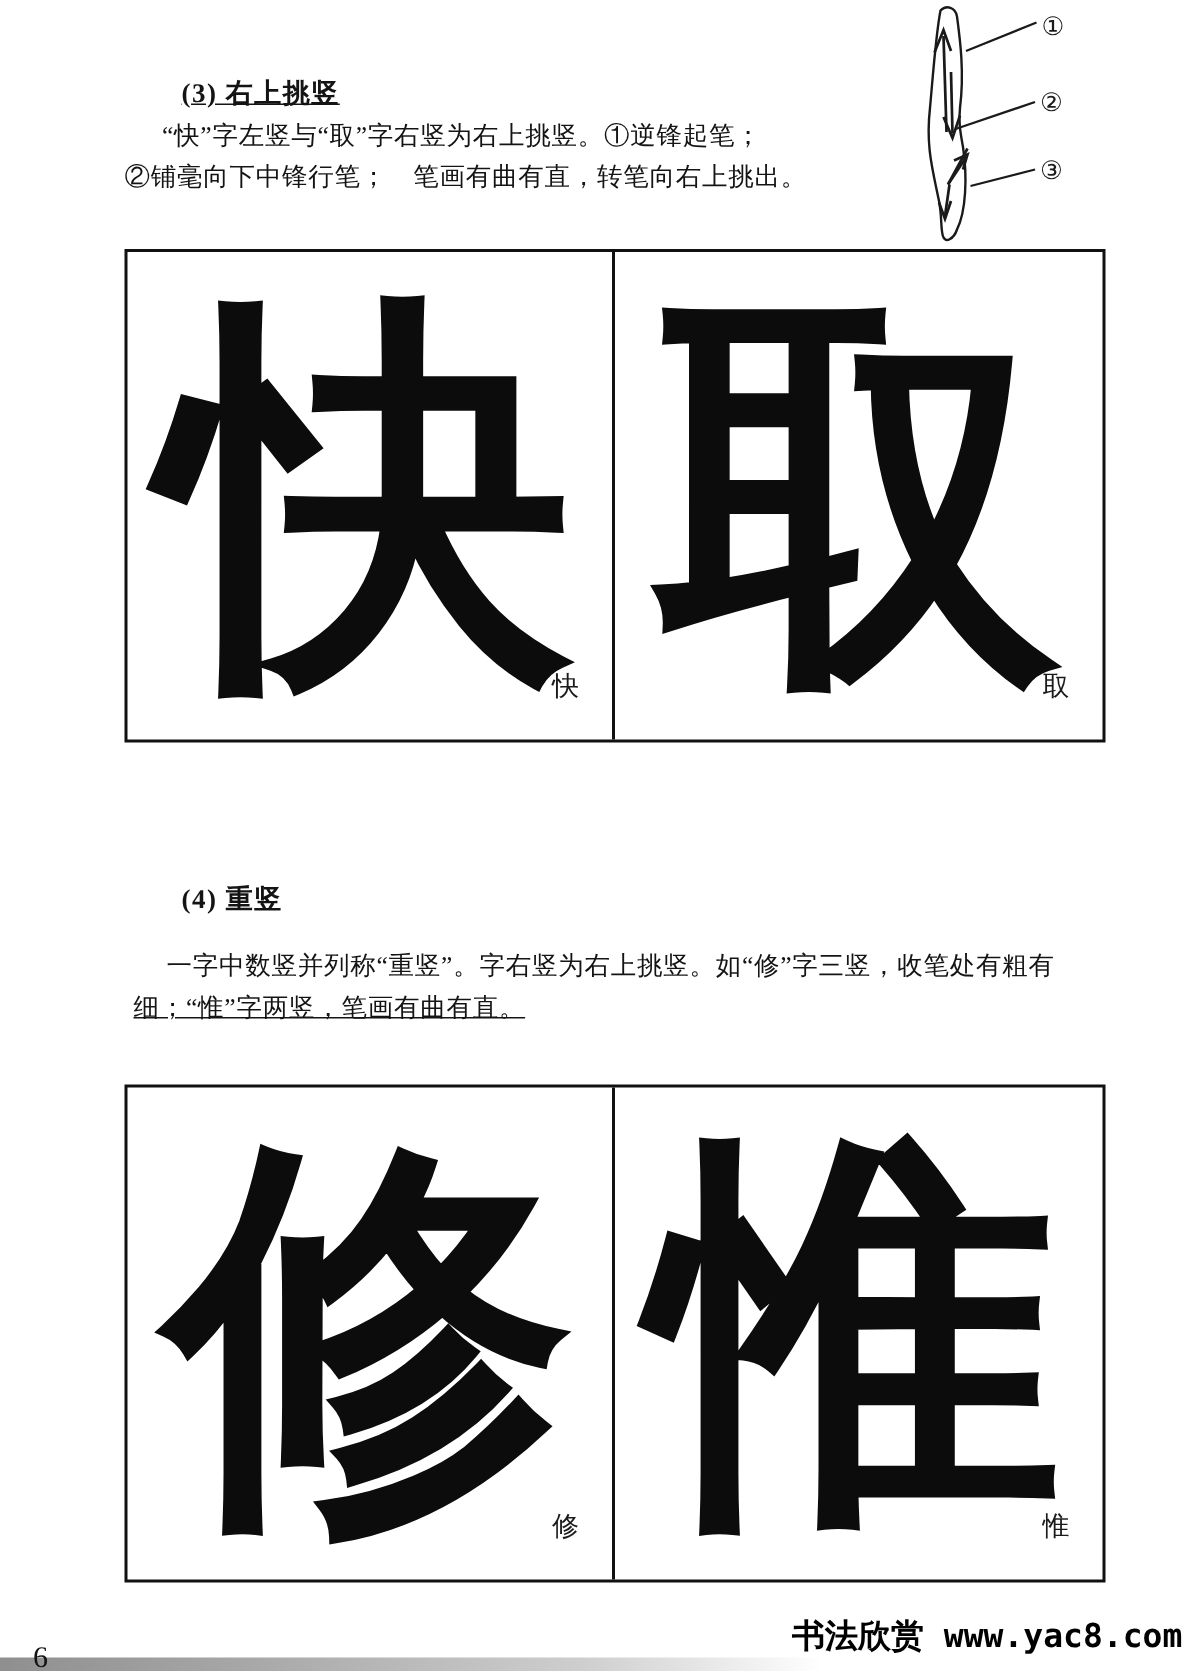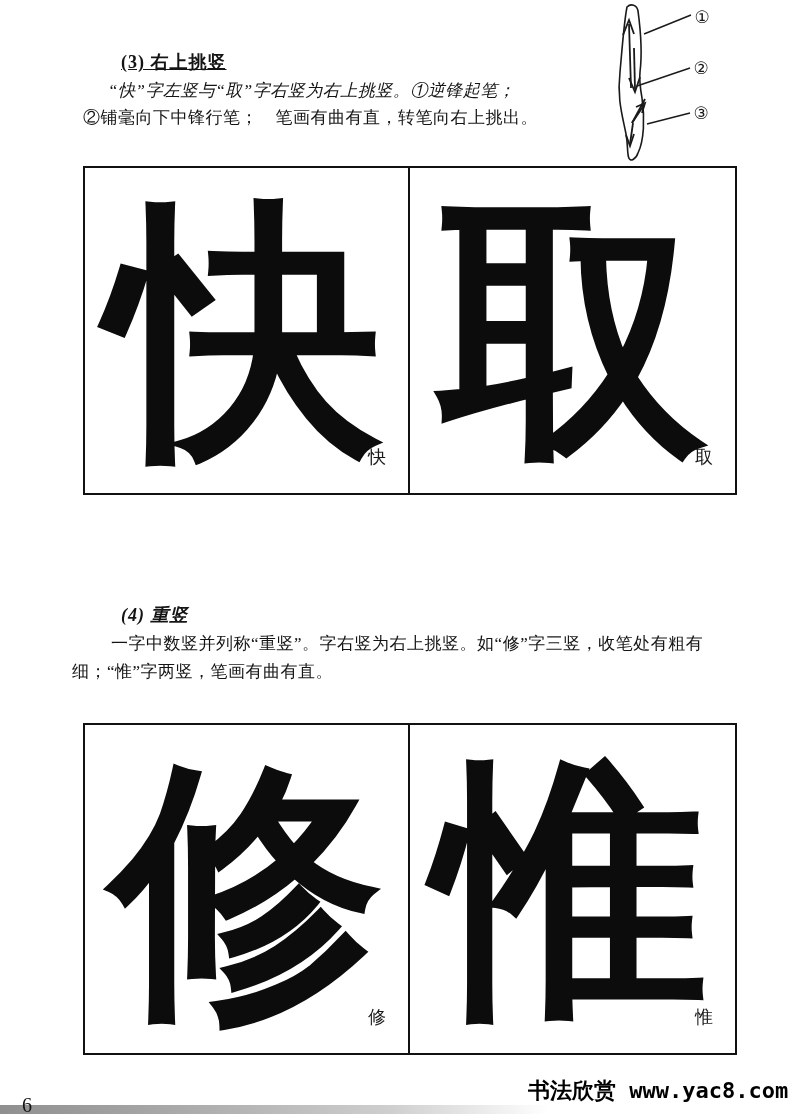--- a/index.html
+++ b/index.html
@@ -123,40 +123,40 @@
     </g>
 
     <text x="99" y="21" text-anchor="middle">①</text>
     <text x="98" y="72" text-anchor="middle">②</text>
     <text x="98" y="117" text-anchor="middle">③</text>
   </svg>
 </div>
 
 <div class="abs sec-heading" style="left:121px; top:50px;text-decoration:underline;">(3) 右上挑竖</div>
 
-<div class="abs body-line" style="left:108px; top:79px;font-style:italic;">“快”字左竖与“取”字右竖为右上挑竖。①逆锋起笔；</div>
+<div class="abs body-line" style="left:108px; top:79px;">“快”字左竖与“取”字右竖为右上挑竖。①逆锋起笔；</div>
 
 <div class="abs body-line" style="left:83px; top:106px;">②铺毫向下中锋行笔；　笔画有曲有直，转笔向右上挑出。</div>
 
 <div class="abs figure-box" style="top:166px; height:329px;">
   <div class="fig-cell left">
     <div class="big-char">快</div>
     <span class="char-label">快</span>
   </div>
   <div class="fig-cell">
     <div class="big-char">取</div>
     <span class="char-label">取</span>
   </div>
 </div>
 
-<div class="abs sec-heading" style="left:121px; top:603px;font-style:italic;">(4) 重竖</div>
+<div class="abs sec-heading" style="left:121px; top:587px;">(4) 重竖</div>
 
 <div class="abs body-line" style="left:111px; top:632px;">一字中数竖并列称“重竖”。字右竖为右上挑竖。如“修”字三竖，收笔处有粗有</div>
 
-<div class="abs body-line" style="left:72px; top:660px;">细；“惟”字两竖，笔画有曲有直。</div>
+<div class="abs body-line" style="left:89px; top:660px;text-decoration:underline;">细；“惟”字两竖，笔画有曲有直。</div>
 
 <div class="abs figure-box" style="top:723px; height:332px;">
   <div class="fig-cell left">
     <div class="big-char">修</div>
     <span class="char-label">修</span>
   </div>
   <div class="fig-cell">
     <div class="big-char">惟</div>
     <span class="char-label">惟</span>
   </div>

